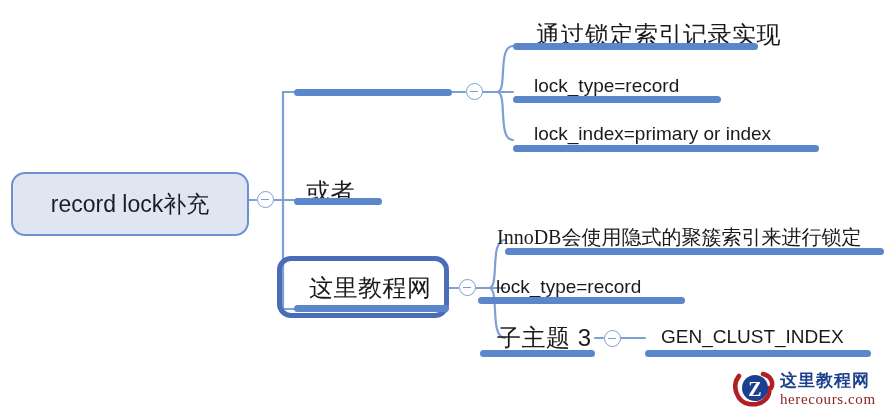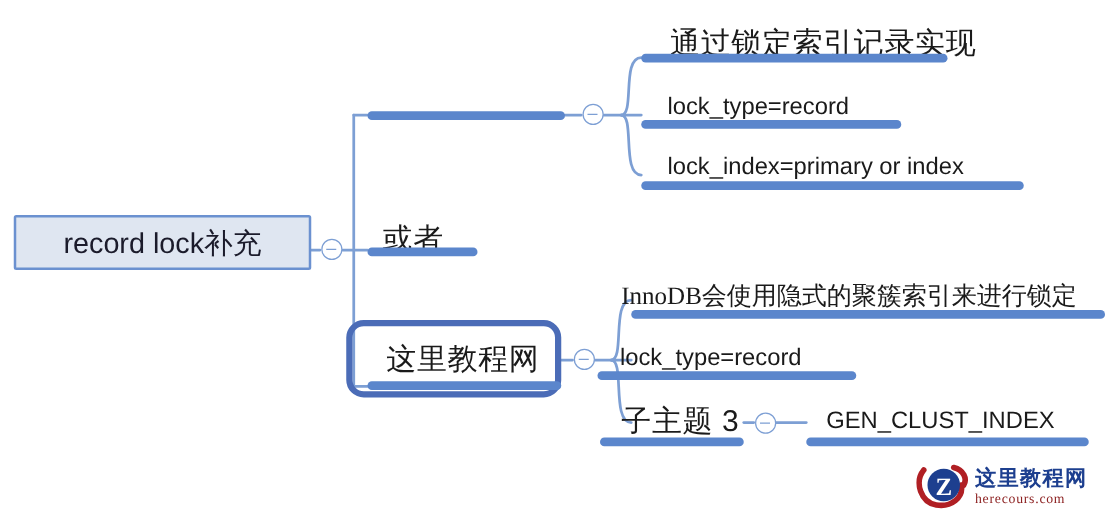--- a/index.html
+++ b/index.html
@@ -52,24 +52,24 @@
     background: #5b86cc;
     border-radius: 3.5px;
   }
 
   
   #root-node {
     position: absolute;
     left: 11px;
     top: 172px;
     width: 238px;
-    height: 44px;
+    height: 64px;
     background: #dfe6f1;
     border: 2px solid #6b91d0;
-    border-radius: 2px;
+    border-radius: 14px;
     box-sizing: border-box;
   }
   #root-node .rt {
     position: absolute;
     left: 0;
     top: 0;
     width: 100%;
     height: 100%;
     display: flex;
     align-items: center;
@@ -135,21 +135,21 @@
     line-height: 1;
   }
   #wm-cn {
     font-size: 17px;
     font-weight: bold;
     color: #1d3f8f;
     letter-spacing: 1px;
     white-space: nowrap;
   }
   #wm-en {
-    font-size: 11px;
+    font-size: 15px;
     color: #8d2222;
     letter-spacing: 0.6px;
     margin-top: 3px;
     font-family: "Liberation Serif", "DejaVu Serif", serif;
     white-space: nowrap;
   }
 </style>
 </head>
 <body>
 

